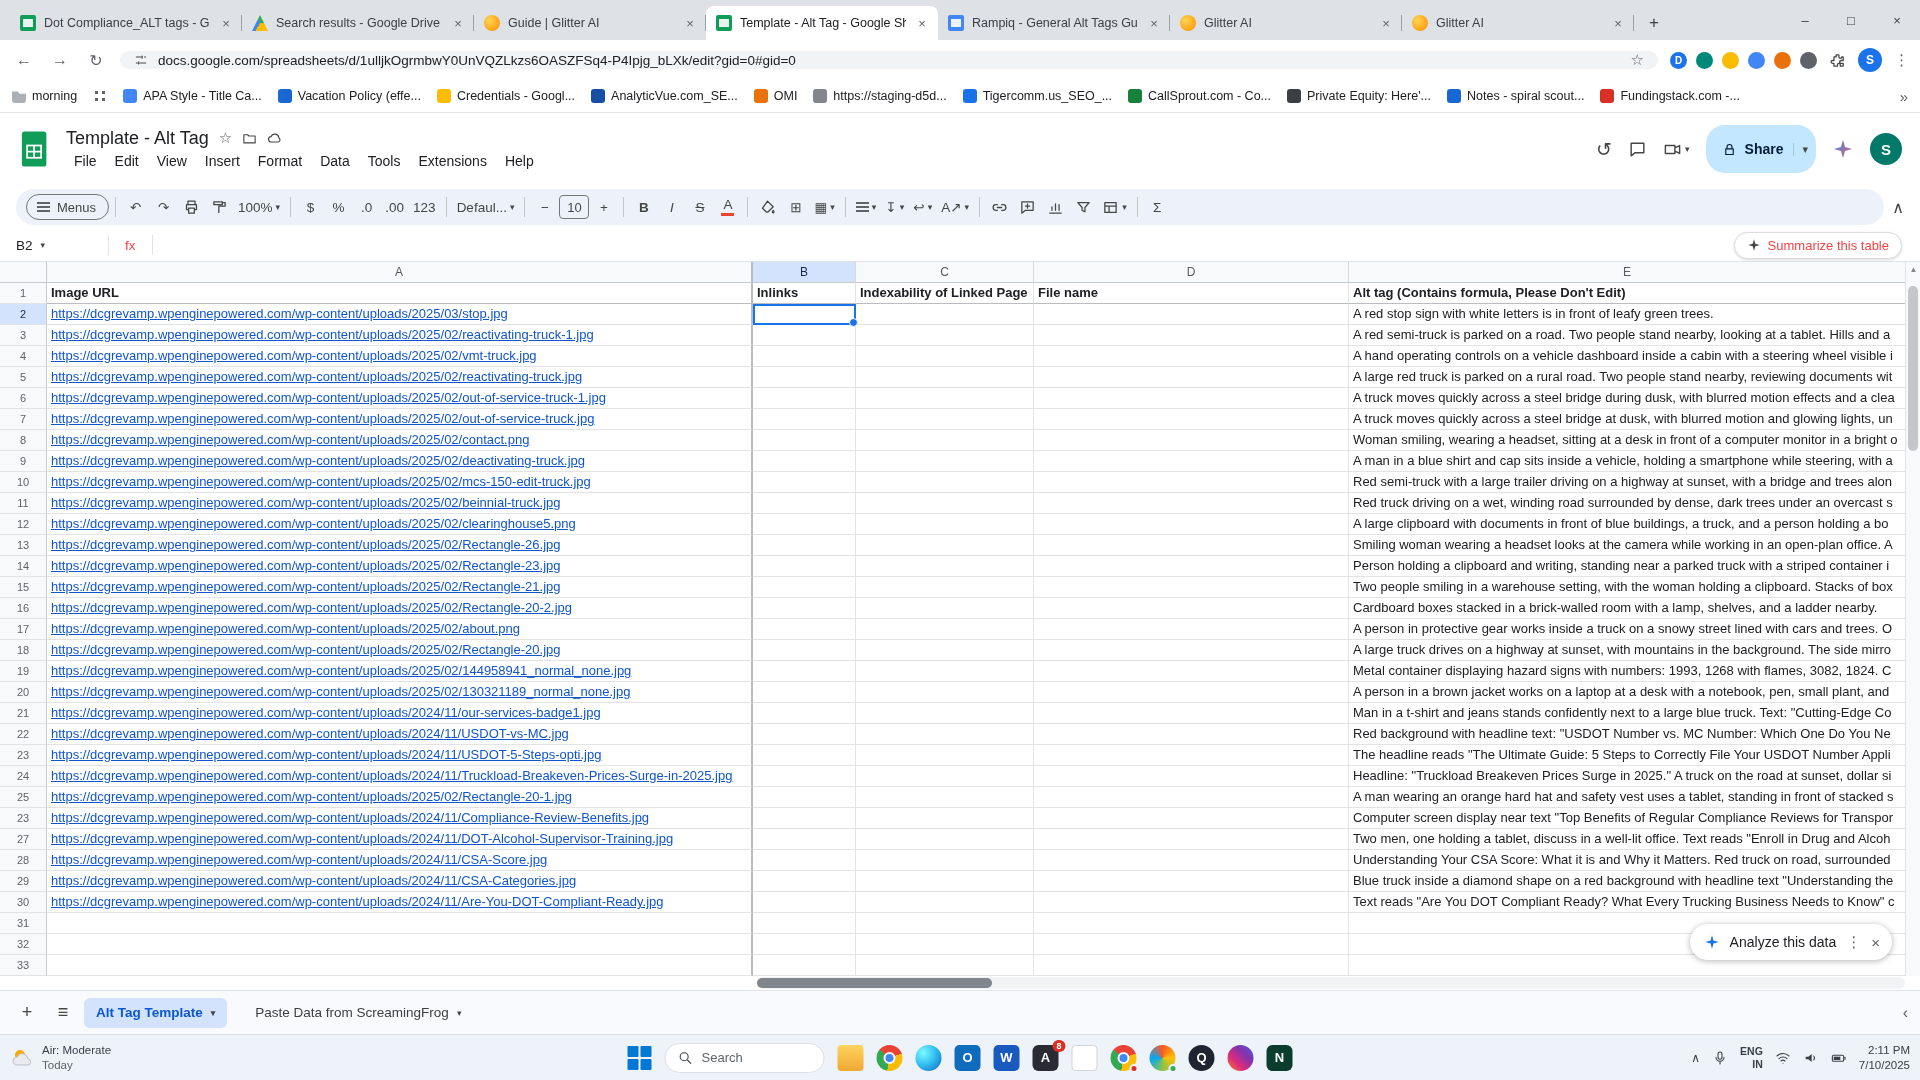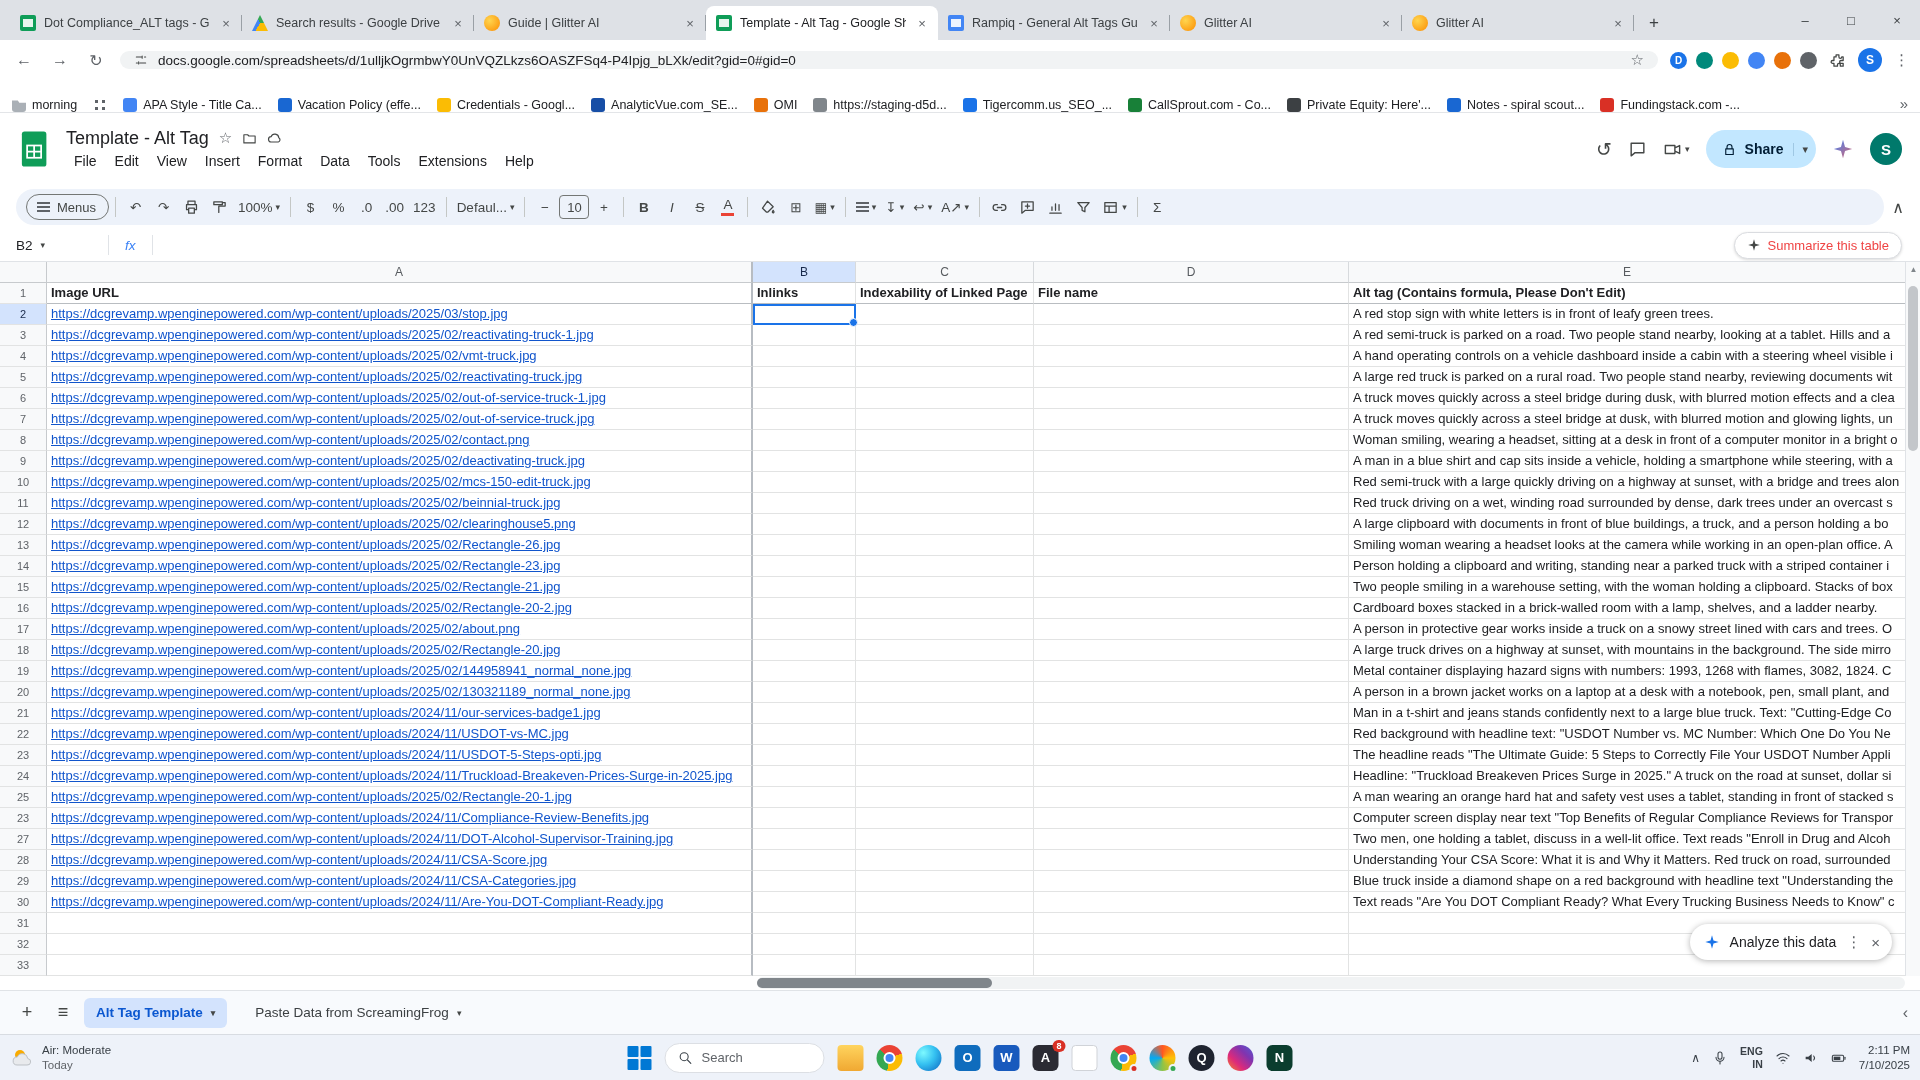--- a/index.html
+++ b/index.html
@@ -30,39 +30,39 @@
   .address{flex:1;height:18px;background:#f1f3f4;border-radius:15px;display:flex;align-items:center;padding:0 14px;gap:10px;font-size:13.5px;color:#202124}
   .address .url{flex:1;white-space:nowrap;overflow:hidden}
   .address .star{color:#5f6368;font-size:15px}
   .exts{display:flex;align-items:center;gap:9px}
   .ext{width:17px;height:17px;border-radius:50%;display:flex;align-items:center;justify-content:center;color:#fff;font-size:10px;font-weight:bold}
   .puzzle{color:#5f6368}
   .avatar-sm{width:24px;height:24px;border-radius:50%;background:#1a73e8;color:#fff;font-size:12px;display:flex;align-items:center;justify-content:center;font-weight:bold}
   .kebab{color:#5f6368;font-size:15px;width:14px;text-align:center}
 
   
-  .bookmarks{height:33px;background:#fff;border-bottom:1px solid #e3e5e8;display:flex;align-items:flex-end;padding:0 12px;gap:16px;font-size:12.5px;color:#202124}
+  .bookmarks{height:33px;background:#fff;border-bottom:1px solid #e3e5e8;display:flex;align-items:center;padding:0 12px;gap:16px;font-size:12.5px;color:#202124}
   .bm{display:flex;align-items:center;gap:6px;white-space:nowrap}
   .bfav{width:14px;height:14px;border-radius:3px;flex:none}
   .bfav-folder{background:#aab0b6;clip-path:polygon(0 18%,42% 18%,52% 34%,100% 34%,100% 100%,0 100%)}
   .bfav-grid{background-image:radial-gradient(circle,#5f6368 1.6px,transparent 1.8px);background-size:7px 7px;border-radius:0}
   .bm-more{margin-left:auto;color:#5f6368;font-size:15px}
 
   
   .sheader{height:72px;background:#fff;display:flex;align-items:center;padding:0 18px 0 14px}
   .slogo{width:42px;height:42px;margin-right:10px;flex:none}
   .tblock{display:flex;flex-direction:column;gap:2px}
   .trow{display:flex;align-items:center;gap:10px}
   .stitle{font-size:18px;color:#202124}
   .tico-sm{color:#5f6368;font-size:15px}
   .menurow{display:flex;gap:2px}
   .menu-item{padding:2px 8px;font-size:14px;color:#202124;border-radius:4px}
   .hright{margin-left:auto;display:flex;align-items:center;gap:16px}
   .hicon{color:#444746;font-size:19px;display:flex;align-items:center}
-  .share{height:38px;background:#c2e7ff;border-radius:19px;display:flex;align-items:center;padding:0 8px 0 16px;gap:8px;color:#001d35;font-size:14px;font-weight:bold}
+  .share{height:48px;background:#c2e7ff;border-radius:19px;display:flex;align-items:center;padding:0 8px 0 16px;gap:8px;color:#001d35;font-size:14px;font-weight:bold}
   .share .sdrop{border-left:1px solid #9fc8e4;padding-left:8px;margin-left:2px;font-size:11px;font-weight:normal}
   .avatar{width:32px;height:32px;border-radius:50%;background:#00796b;color:#fff;font-size:15px;display:flex;align-items:center;justify-content:center;font-weight:bold}
 
   
   .toolrow{height:44px;background:#fff;display:flex;align-items:center;padding:0 16px}
   .toolbar{flex:1;height:36px;background:#edf2fa;border-radius:18px;display:flex;align-items:center;padding:0 10px;gap:1px;color:#444746;font-size:13.5px}
   .tbtn{height:28px;min-width:27px;padding:0 4px;border-radius:4px;display:flex;align-items:center;justify-content:center;gap:3px;white-space:nowrap}
   .tdiv{width:1px;height:20px;background:#c4c7c5;margin:0 5px;flex:none}
   .menus-pill{border:1px solid #747775;border-radius:999px;height:26px;padding:0 12px 0 10px;display:flex;align-items:center;gap:7px;font-size:13px}
   .bars{display:inline-block;width:13px;height:10px;background:linear-gradient(#5f6368 0 2px,transparent 2px 4px,#5f6368 4px 6px,transparent 6px 8px,#5f6368 8px 10px)}
@@ -71,21 +71,21 @@
   .colA{display:flex;flex-direction:column;align-items:center;line-height:1}
   .colA .bar{width:13px;height:3px;background:#ea4335;margin-top:1px}
   .bold-g{font-weight:bold}.ital-g{font-style:italic}.strike-g{text-decoration:line-through}
   .tright{margin-left:8px;color:#444746}
   svg.ic{width:17px;height:17px;stroke:#444746;fill:none;stroke-width:1.8;stroke-linecap:round;stroke-linejoin:round}
 
   
   .fbar{height:33px;background:#fff;border-bottom:1px solid #e0e3e7;display:flex;align-items:center;position:relative}
   .namebox{width:108px;padding-left:16px;font-size:13.5px;color:#202124;display:flex;align-items:center;gap:8px}
   .fdiv{width:1px;height:20px;background:#e0e3e7}
-  .fx{font-style:italic;color:#3b82f6;font-size:13.5px;margin:0 16px}
+  .fx{color:#ef4444;font-size:13.5px;margin:0 16px}
   .summarize{margin-left:auto;margin-right:18px;height:27px;border:1px solid #dadce0;box-shadow:0 1px 3px rgba(0,0,0,.15);border-radius:14px;display:flex;align-items:center;gap:7px;padding:0 12px;font-size:13px;color:#ef4444;background:#fff}
 
   
   .grid-area{position:relative;height:714px;background:#fff}
   .letters{display:flex;height:21px}
   .corner{width:47px;background:#f8f9fa;border-right:1px solid #c7cacd;border-bottom:1px solid #c7cacd;flex:none}
   .lcell{background:#f8f9fa;border-right:1px solid #d7dadd;border-bottom:1px solid #c7cacd;font-size:12px;color:#575b5f;display:flex;align-items:center;justify-content:center;flex:none}
   .grow{display:flex;height:21px}
   .rnum{width:47px;background:#f8f9fa;border-right:1px solid #c7cacd;border-bottom:1px solid #e2e3e3;font-size:11px;color:#5f6368;display:flex;align-items:center;justify-content:center;flex:none}
   .cell{border-right:1px solid #e2e3e3;border-bottom:1px solid #e2e3e3;font-size:13px;line-height:19px;padding:0 4px;white-space:nowrap;overflow:hidden;color:#202124;flex:none}
@@ -540,21 +540,21 @@
         <div class="cell w-C"></div>
         <div class="cell w-D"></div>
         <div class="cell w-E">A man in a blue shirt and cap sits inside a vehicle, holding a smartphone while steering, with a</div>
       </div>
       <div class="grow">
         <div class="rnum">10</div>
         <div class="cell w-A"><span class="link">https://dcgrevamp.wpenginepowered.com/wp-content/uploads/2025/02/mcs-150-edit-truck.jpg</span></div>
         <div class="cell w-B"></div>
         <div class="cell w-C"></div>
         <div class="cell w-D"></div>
-        <div class="cell w-E">Red semi-truck with a large quickly driving on a highway at sunset, with a bridge and trees alon</div>
+        <div class="cell w-E">Red semi-truck with a large trailer driving on a highway at sunset, with a bridge and trees alon</div>
       </div>
       <div class="grow">
         <div class="rnum">11</div>
         <div class="cell w-A"><span class="link">https://dcgrevamp.wpenginepowered.com/wp-content/uploads/2025/02/beinnial-truck.jpg</span></div>
         <div class="cell w-B"></div>
         <div class="cell w-C"></div>
         <div class="cell w-D"></div>
         <div class="cell w-E">Red truck driving on a wet, winding road surrounded by dense, dark trees under an overcast s</div>
       </div>
       <div class="grow">

